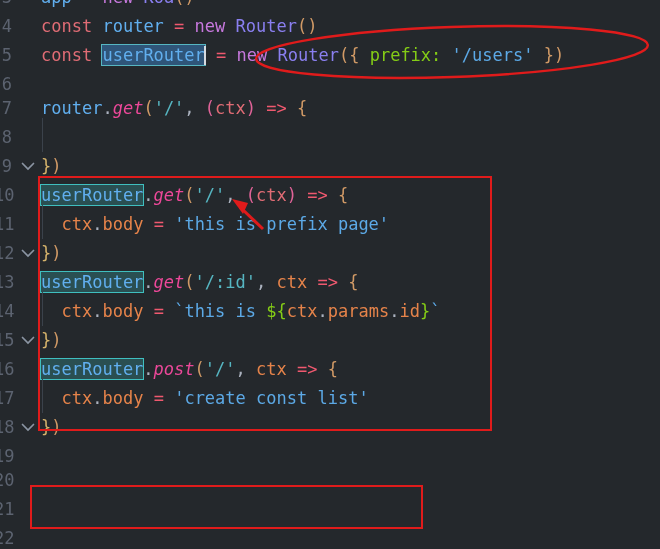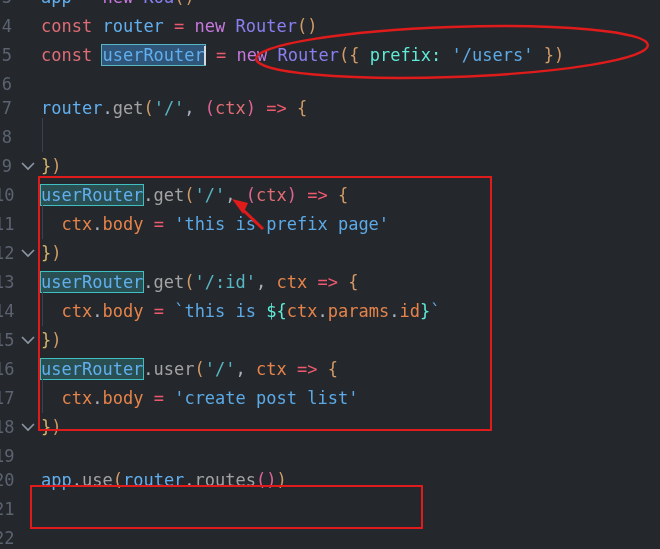--- a/index.html
+++ b/index.html
@@ -68,27 +68,27 @@
     left: 42px;
     width: 1px;
     background: #3b424b;
   }
 
   
   .kw      { color: #e06c75; }            
   .kw2     { color: #c678dd; }            
   .var     { color: #61afef; }            
   .cls     { color: #8a7ff0; }            
-  .fn      { color: #a3a3a3; }            
+  .fn      { color: #ec4899; font-style: italic; }            
   .paren   { color: #d19a66; }
   .paren3  { color: #e06398; }
   .str     { color: #56b6c2; }
   .str2    { color: #5ca9e6; }
   .op      { color: #ef596f; }            
-  .prop    { color: #5eead4; }            
+  .prop    { color: #84cc16; }            
   .param   { color: #e06c75; }            
   .plain   { color: #abb2bf; }
   .dot     { color: #abb2bf; }
   .orange  { color: #e5834a; }
   .yellow  { color: #d5b36b; }
 
   
   .hl-sel {
     background: #2f5579;
     border: 1px solid #56b6c2;
@@ -207,40 +207,39 @@
       <span class="codetext"><span class="yellow">}</span><span class="paren">)</span></span>
     </div>
 
     <div class="row" style="top:355px">
       <span class="lineno">16</span>
       <span class="chevron">
         <svg width="14" height="9" viewBox="0 0 14 9">
             <path d="M1.5 1.5 L7 7 L12.5 1.5" stroke="#8b95a3" stroke-width="1.7" fill="none" stroke-linecap="round"></path>
           </svg>
       </span>
-      <span class="codetext"><span class="hl-occ">userRouter</span><span class="dot">.</span><span class="fn">user</span><span class="paren">(</span><span class="str">'/'</span><span class="plain">, </span><span class="orange">ctx</span><span class="plain"> </span><span class="op">=&gt;</span><span class="plain"> </span><span class="paren">{</span></span>
+      <span class="codetext"><span class="hl-occ">userRouter</span><span class="dot">.</span><span class="fn">post</span><span class="paren">(</span><span class="str">'/'</span><span class="plain">, </span><span class="orange">ctx</span><span class="plain"> </span><span class="op">=&gt;</span><span class="plain"> </span><span class="paren">{</span></span>
     </div>
 
     <div class="row" style="top:384px">
       <span class="lineno">17</span>
-      <span class="codetext"><span class="plain">  </span><span class="orange">ctx</span><span class="dot">.</span><span class="orange">body</span><span class="plain"> </span><span class="op">=</span><span class="plain"> </span><span class="str2">'create post list'</span></span>
+      <span class="codetext"><span class="plain">  </span><span class="orange">ctx</span><span class="dot">.</span><span class="orange">body</span><span class="plain"> </span><span class="op">=</span><span class="plain"> </span><span class="str2">'create const list'</span></span>
     </div>
 
     <div class="row" style="top:413px">
       <span class="lineno">18</span>
       <span class="codetext"><span class="yellow">}</span><span class="paren">)</span></span>
     </div>
 
     <div class="row" style="top:442px">
       <span class="lineno">19</span>
     </div>
 
     <div class="row" style="top:466px">
       <span class="lineno">20</span>
-      <span class="codetext"><span class="var">app</span><span class="dot">.</span><span class="fn">use</span><span class="paren">(</span><span class="var">router</span><span class="dot">.</span><span class="fn">routes</span><span class="paren3">()</span><span class="paren">)</span></span>
     </div>
 
     <div class="row" style="top:495px">
       <span class="lineno">21</span>
     </div>
 
     <div class="row" style="top:524px">
       <span class="lineno">22</span>
     </div>
 

